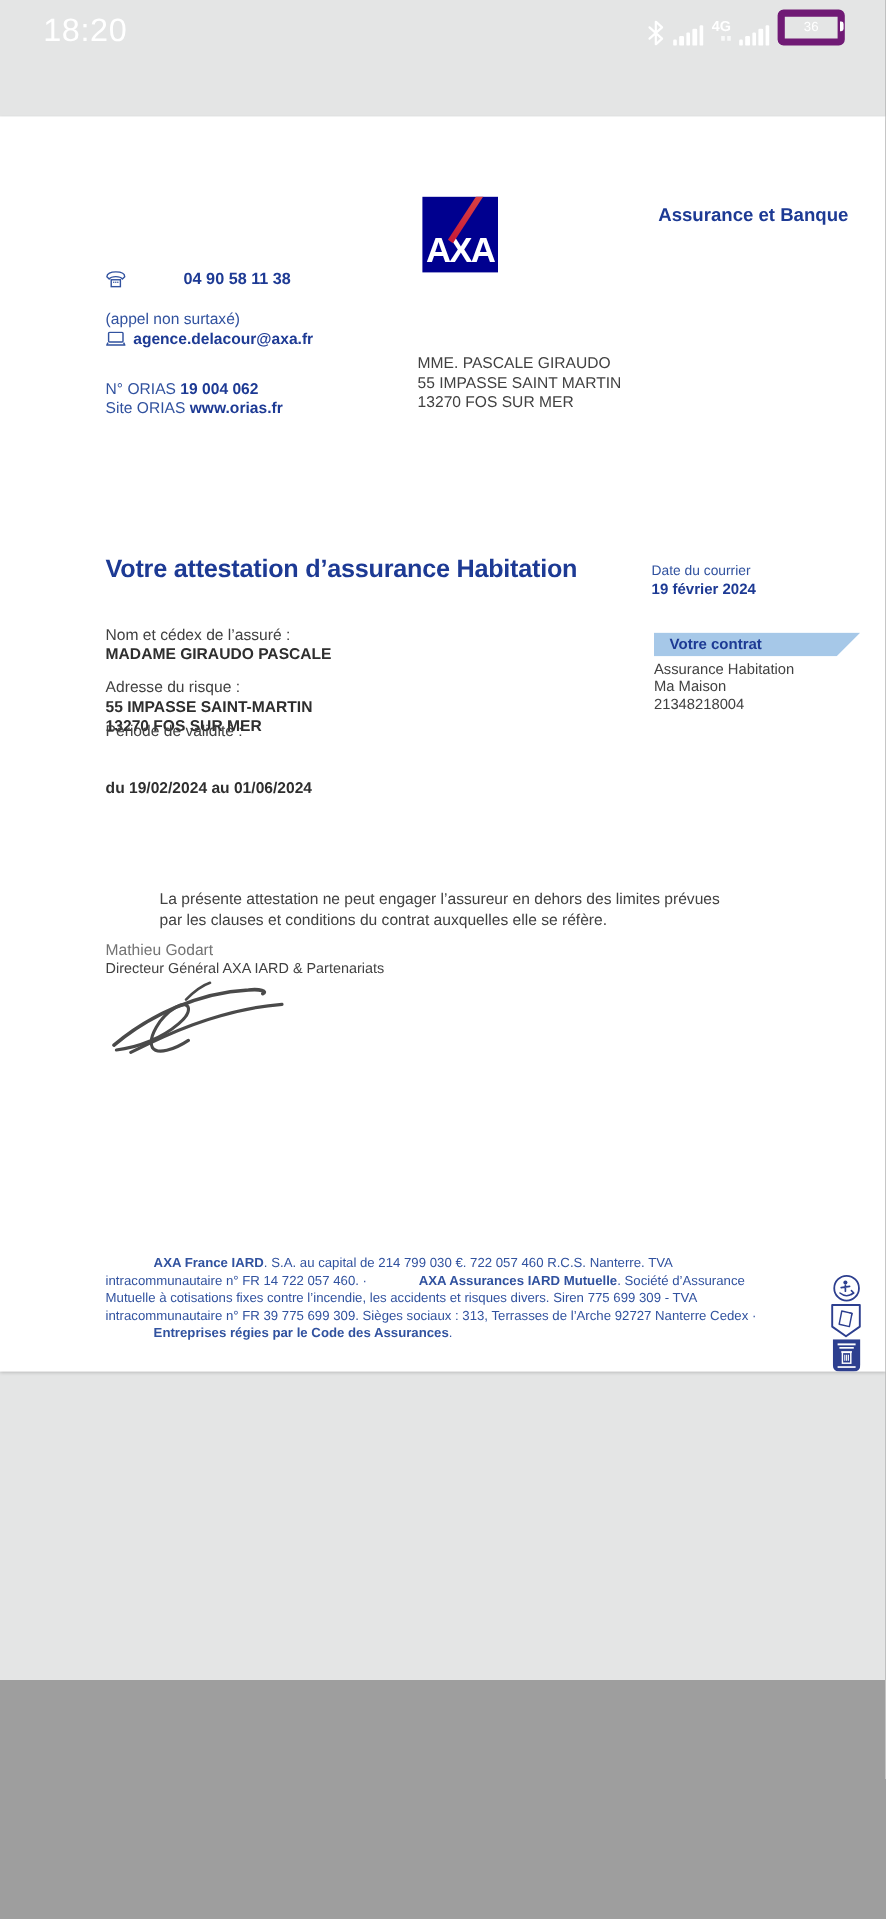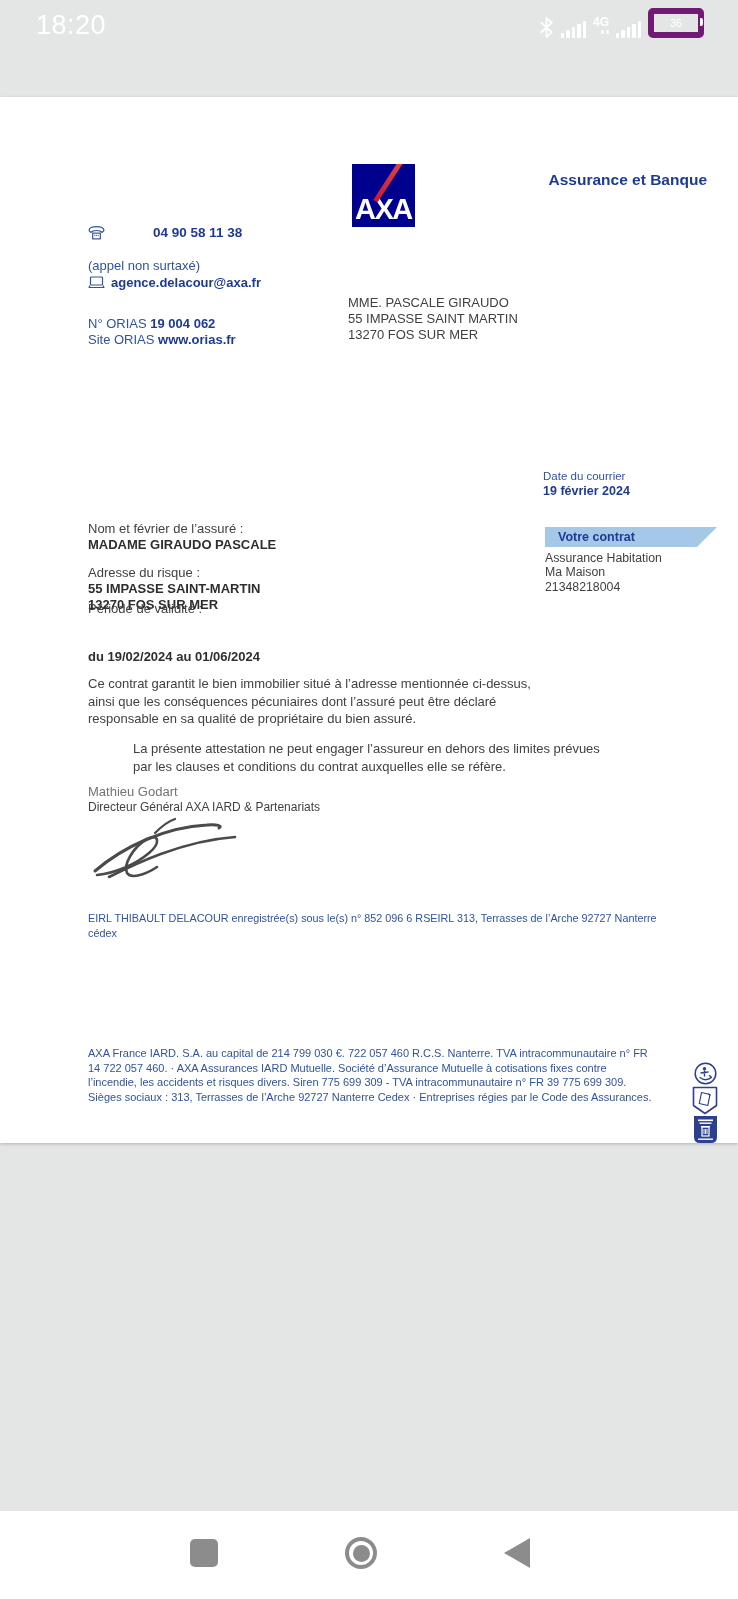--- a/index.html
+++ b/index.html
@@ -1,17 +1,17 @@
 <!DOCTYPE html>
 <html><head>
 <meta charset="utf-8">
 <style>
   html,body{margin:0;padding:0;background:#9e9e9e;}
   .screen{
-    position:relative;width:738px;height:1599px;margin:0 auto;
+    position:relative;width:738px;height:1400px;margin:0 auto;
     background:#e4e5e5;overflow:hidden;
     font-family:"Liberation Sans",sans-serif;color:#414141;
   }
   
   .status-time{position:absolute;left:36px;top:10px;font-size:27px;color:#fff;letter-spacing:.5px;}
   .status-icons{position:absolute;right:34px;top:16px;display:flex;align-items:flex-end;gap:7px;height:22px;}
   .sig-bars{display:flex;align-items:flex-end;gap:2px;height:17px;}
   .sig-bars i{display:block;width:3.4px;background:#fff;border-radius:1px;}
   .sig-bars i:nth-child(1){height:5px}.sig-bars i:nth-child(2){height:8px}
   .sig-bars i:nth-child(3){height:11px}.sig-bars i:nth-child(4){height:14px}
@@ -51,21 +51,21 @@
   .contract-banner span{font-size:12.5px;padding-left:13px;}
   .contract-lines{left:545px;top:454px;font-size:12.3px;line-height:14.4px;color:#414141;}
   .field-label{left:88px;font-size:13px;color:#414141;}
   .field-value{left:88px;font-size:13px;font-weight:700;color:#2e2e2e;}
   .para{left:88px;width:480px;font-size:13px;line-height:17.6px;color:#414141;white-space:pre-line;}
   .sig-name{left:88px;top:687px;font-size:13px;color:#737373;}
   .sig-role{left:88px;top:703px;font-size:12px;color:#414141;}
   .signature{left:85px;top:718px;}
   .registration{left:88px;top:814px;width:570px;font-size:10.8px;line-height:15px;color:#31529f;white-space:pre-line;}
   .footer-text{left:88px;top:949px;width:566px;font-size:11px;line-height:14.6px;color:#31529f;}
-  .footer-text b{font-weight:400;}
+  .footer-text b{font-weight:700;margin-left:40px;}
   .eco-icons{left:692px;top:965px;display:flex;flex-direction:column;align-items:center;gap:1px;}
   
   .navbar{position:absolute;left:0;top:1511px;width:738px;height:88px;background:#fff;}
   .nav-recents{position:absolute;left:190px;top:28px;width:28px;height:28px;background:#8c8c8c;border-radius:5px;}
   .nav-home{position:absolute;left:345px;top:26px;width:32px;height:32px;border:4.5px solid #8c8c8c;
     border-radius:50%;box-sizing:border-box;display:flex;align-items:center;justify-content:center;}
   .nav-home i{display:block;width:17px;height:17px;background:#8c8c8c;border-radius:50%;}
   .nav-back{position:absolute;left:504px;top:27px;width:0;height:0;
     border-top:15px solid transparent;border-bottom:15px solid transparent;border-right:26px solid #8c8c8c;}
 </style>
@@ -144,60 +144,56 @@
       <i class="slash"></i>
     </div>
     <div class="abs tagline navyb">Assurance et Banque</div>
 
     <div class="abs recipient">
       <div>MME. PASCALE GIRAUDO</div>
       <div>55 IMPASSE SAINT MARTIN</div>
       <div>13270 FOS SUR MER</div>
     </div>
 
+    <div class="abs doc-title navyb">Votre attestation d’assurance Habitation</div>
     <div class="abs date-label navy">Date du courrier</div>
     <div class="abs date-value navyb">19 février 2024</div>
 
     <div class="abs contract-banner">
       <span class="navyb">Votre contrat</span>
     </div>
     <div class="abs contract-lines">
       <div>Assurance Habitation</div>
       <div>Ma Maison</div>
       <div>21348218004</div>
     </div>
 
-    <div class="abs field-label" style="top:424px;">Nom et février de l’assuré :</div>
+    <div class="abs field-label" style="top:424px;">Nom et cédex de l’assuré :</div>
     <div class="abs field-value" style="top:440px;">MADAME GIRAUDO PASCALE</div>
 
     <div class="abs field-label" style="top:468px;">Adresse du risque :</div>
     <div class="abs field-value" style="top:484px;text-align:right;">55 IMPASSE SAINT-MARTIN</div>
     <div class="abs field-value" style="top:500px;">13270 FOS SUR MER</div>
 
     <div class="abs field-label" style="top:504px;">Période de validité :</div>
     <div class="abs field-value" style="top:552px;">du 19/02/2024 au 01/06/2024</div>
 
-    <div class="abs para" style="top:578px;">Ce contrat garantit le bien immobilier situé à l’adresse mentionnée ci-dessus,
-ainsi que les conséquences pécuniaires dont l’assuré peut être déclaré
-responsable en sa qualité de propriétaire du bien assuré.</div>
     <div class="abs para" style="top:643px;margin-left:45px;">La présente attestation ne peut engager l’assureur en dehors des limites prévues
 par les clauses et conditions du contrat auxquelles elle se réfère.</div>
 
     <div class="abs sig-name">Mathieu Godart</div>
     <div class="abs sig-role">Directeur Général AXA IARD &amp; Partenariats</div>
 
     <svg class="abs signature" width="168" height="64" viewBox="0 0 168 64">
       <path d="M10,56 C38,32 80,12 122,10 C132,9 138,11 134,13" fill="none" stroke="#4a4a4a" stroke-width="3" stroke-linecap="round"></path>
       <path d="M24,62 C48,50 96,26 150,22" fill="none" stroke="#4a4a4a" stroke-width="2.6" stroke-linecap="round"></path>
       <path d="M12,60 C30,58 50,50 64,38 C76,28 74,18 62,24 C48,32 38,50 42,58 C46,64 60,60 72,52" fill="none" stroke="#4a4a4a" stroke-width="2.6" stroke-linecap="round"></path>
       <path d="M70,18 C76,12 84,6 90,4" fill="none" stroke="#4a4a4a" stroke-width="2.2" stroke-linecap="round"></path>
     </svg>
 
-    <div class="abs registration">EIRL THIBAULT DELACOUR enregistrée(s) sous le(s) n° 852 096 6 RSEIRL  313, Terrasses de l’Arche 92727 Nanterre
-cédex</div>
 
     <div class="abs footer-text">
       <b>AXA France IARD</b><span>. S.A. au capital de 214 799 030 €. 722 057 460 R.C.S. Nanterre. TVA intracommunautaire n° FR 14 722 057 460. · </span><b>AXA Assurances IARD Mutuelle</b><span>. Société d’Assurance Mutuelle à cotisations fixes contre l’incendie, les accidents et risques divers. Siren 775 699 309 - TVA intracommunautaire n° FR 39 775 699 309. Sièges sociaux : 313, Terrasses de l’Arche 92727 Nanterre Cedex · </span><b>Entreprises régies par le Code des Assurances</b><span>.</span>
     </div>
 
     <div class="abs eco-icons">
       <svg width="23" height="23" viewBox="0 0 23 23">
         <circle cx="11.5" cy="11.5" r="10.3" fill="none" stroke="#2d3f8f" stroke-width="1.5"></circle>
         <circle cx="10.5" cy="6.8" r="1.7" fill="#2d3f8f"></circle>
         <path d="M10.5,9 L10.5,14 M7,11 L14,10" fill="none" stroke="#2d3f8f" stroke-width="1.4" stroke-linecap="round"></path>

